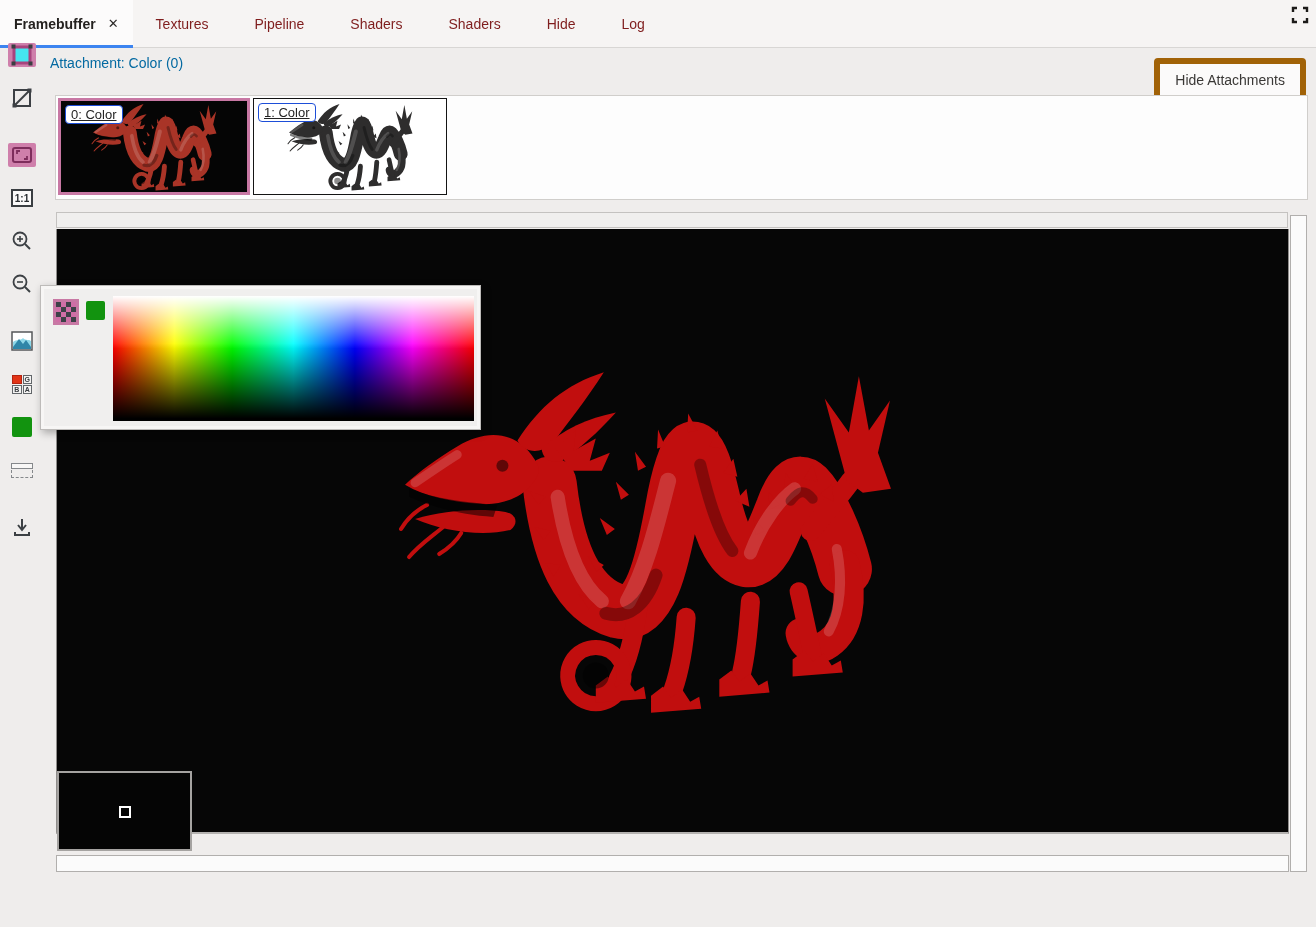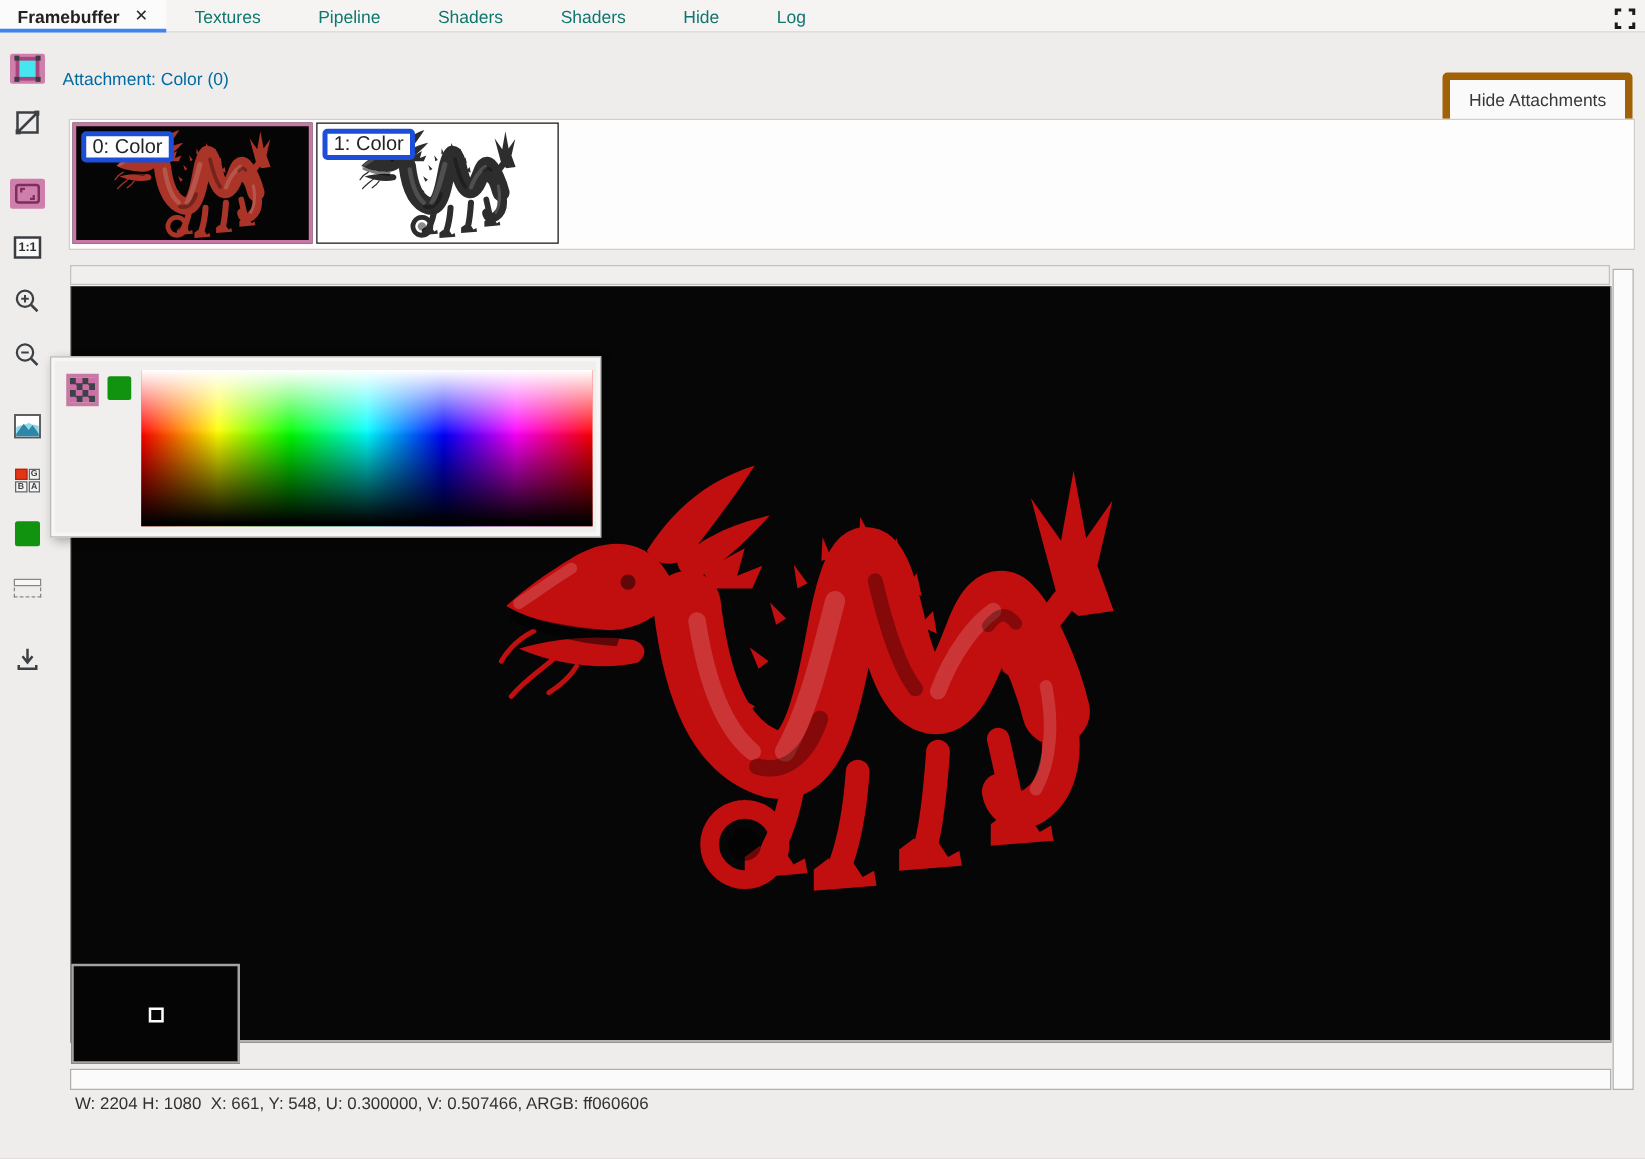--- a/index.html
+++ b/index.html
@@ -1,23 +1,23 @@
 <!DOCTYPE html>
 <html><head>
 <meta charset="utf-8">
 <style>
   * { box-sizing: border-box; margin: 0; padding: 0; }
   html,body { width:1316px; height:927px; }
   body { font-family:"Liberation Sans", sans-serif; background:#efedec; color:#3a3836; }
   #app { position:relative; width:1316px; height:927px; background:#efedec; overflow:hidden; }
 
   
-  .tabbar { position:absolute; left:0; top:0; width:100%; height:26px; background:#f6f4f3;
+  .tabbar { position:absolute; left:0; top:0; width:100%; height:48px; background:#f6f4f3;
             border-bottom:1px solid #d8d6d4; display:flex; align-items:stretch; }
-  .tab { display:flex; align-items:center; padding:0 23px; font-size:14px; color:#0f766e;
+  .tab { display:flex; align-items:center; padding:0 23px; font-size:14px; color:#7f1d1d;
          position:relative; cursor:default; }
   .tab.active { background:#fcfbfb; font-weight:bold; color:#24211f; padding:0 14px; }
   .tab.active::after { content:""; position:absolute; left:0; right:0; bottom:-1px; height:3px; background:#3c84f0; }
   .tab .close { margin-left:12px; font-weight:normal; font-size:13px; color:#2c2a28; }
   .fs-btn { position:absolute; right:7px; top:6px; width:18px; height:18px; }
 
   
   .toolbar { position:absolute; left:7px; top:43px; width:30px; display:flex; flex-direction:column; align-items:center; }
   .tool { width:28px; height:24px; margin-bottom:19px; display:flex; align-items:center; justify-content:center;
           border-radius:2px; }
@@ -39,22 +39,22 @@
   .hide-btn { position:absolute; right:10px; top:58px; height:44px; padding:0 15px; font-size:14px;
               font-family:"Liberation Sans", sans-serif; color:#3a3836; background:#fbfafa;
               border:6px solid #a16207; border-radius:4px; }
 
   
   .thumbstrip { position:absolute; left:55px; top:95px; width:1253px; height:105px; background:#fdfdfd;
                 border:1px solid #d0cecb; display:flex; padding:2px; gap:3px; }
   .thumb { position:relative; height:97px; display:flex; align-items:center; justify-content:center; }
   .thumb.color { width:192px; background:#050505; border:3px solid #c878a4; }
   .thumb.depth { width:194px; background:#ffffff; border:1px solid #141414; }
-  .badge { position:absolute; top:4px; left:4px; background:#fff; border:4px solid #1d4ed8; border-radius:4px;
-           padding:0 5px; font-size:16px; line-height:17px; color:#242424; z-index:2; white-space:nowrap; }
+  .badge { position:absolute; top:4px; left:4px; background:#fff; border:1px solid #1d4ed8; border-radius:4px;
+           padding:0 5px; font-size:13px; line-height:17px; color:#242424; z-index:2; white-space:nowrap;text-decoration:underline; }
   .thumb svg { display:block; }
   .dragon-thumb-color { color:#a93427; }
   .dragon-thumb-depth { color:#2e2d2d; }
 
   
   .view-topbar { position:absolute; left:56px; top:212px; width:1232px; height:16px; background:#f0efee;
                  border:1px solid #c4c2c0; }
   .view-image { position:absolute; left:56px; top:229px; width:1233px; height:605px; background:#060606;
                 border:1px solid #8f8d8b; border-top:none; border-bottom:2px solid #b4b2b0; overflow:hidden; }
   .dragon-main { position:absolute; left:342px; top:139px; color:#c10e0e; }
@@ -271,15 +271,14 @@
   <div class="minimap">
     <div class="vp"></div>
   </div>
 
   <div class="popup">
     <div class="alpha"></div>
     <div class="greensw"></div>
     <div class="grad"></div>
   </div>
 
-  <div class="status">W: 2204 H: 1080  X: 661, Y: 548, U: 0.300000, V: 0.507466, ARGB: ff060606</div>
 
 </div>
 
 </body></html>

